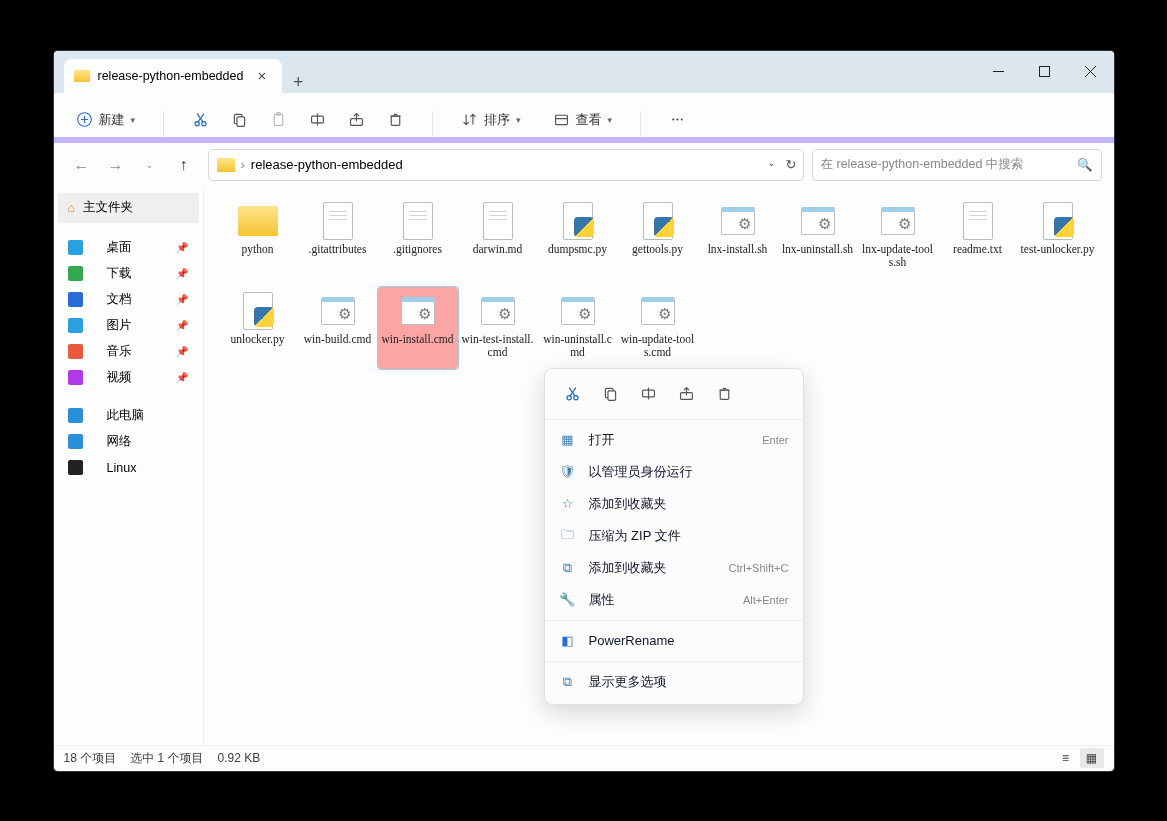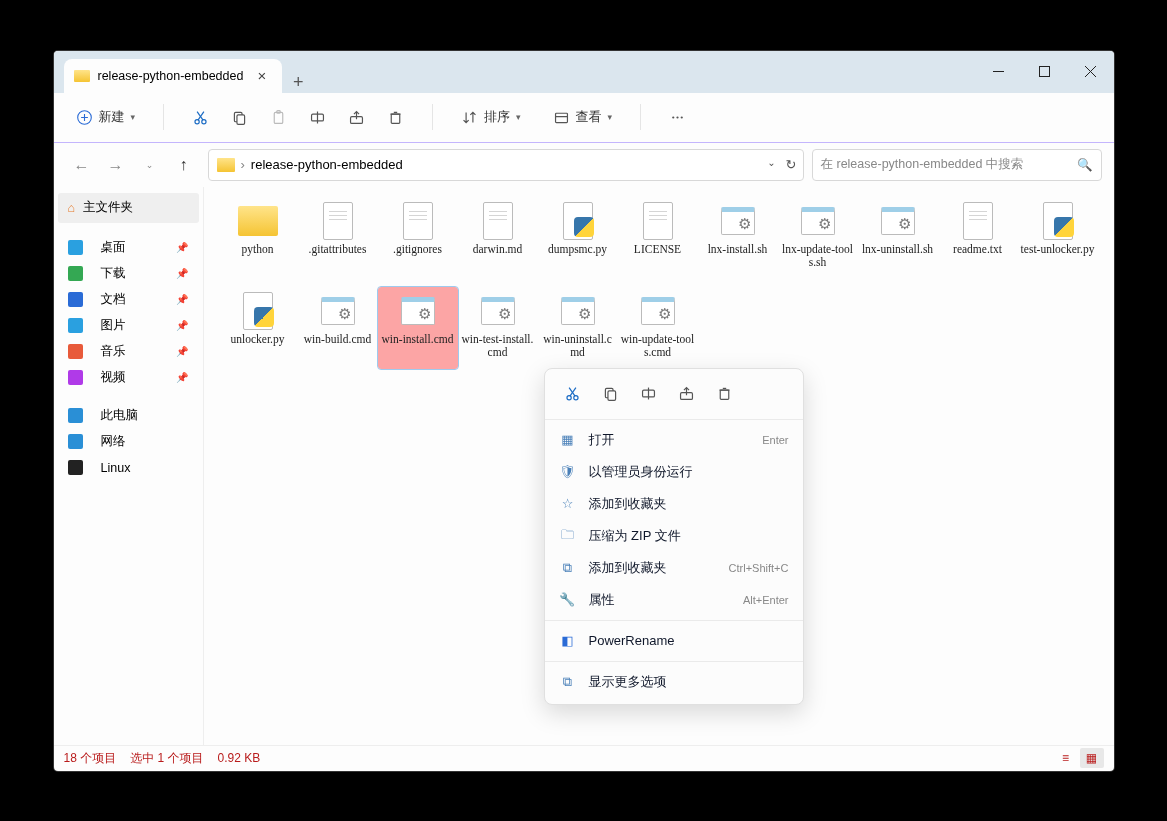--- a/index.html
+++ b/index.html
@@ -10,21 +10,21 @@
 .titlebar { display: flex; align-items: flex-end; height: 42px; background: #dbe6ee; }
 .tab { display: flex; align-items: center; background: #fdfdfd; border-radius: 8px 8px 0 0; height: 34px; padding: 0 10px 0 10px; margin-left: 10px; font-size: 12.5px; gap: 8px; }
 .tab .folder-ic { width: 16px; height: 12px; background: linear-gradient(#ffe48a,#f5c433); border-radius: 1px; }
 .tab-x { padding: 0 6px; color: #444; font-size: 15px; }
 .newtab { width: 32px; text-align: center; color: #555; font-size: 18px; }
 .win-ctrls { margin-left: auto; display: flex; }
 .win-btn { width: 46px; height: 42px; display: flex; align-items: center; justify-content: center; color: #222; }
 .win-btn svg { width: 11px; height: 11px; }
 
 
-.toolbar { display: flex; align-items: center; height: 50px; padding: 0 12px; border-bottom: 1px solid #c4b5fd; gap: 12px; }
+.toolbar { display: flex; align-items: flex-end; height: 50px; padding: 0 12px; border-bottom: 6px solid #c4b5fd; gap: 12px; }
 .tool-group { display: flex; align-items: center; gap: 2px; }
 .tbtn { display: flex; align-items: center; gap: 6px; height: 34px; padding: 0 10px; border-radius: 4px; font-size: 13px; color: #333; }
 .tbtn .chev { font-size: 9px; color: #666; }
 .tbtn svg { width: 17px; height: 17px; }
 .divider { width: 1px; height: 26px; background: #e5e5e5; margin: 0 6px; }
 
 
 .navrow { display: flex; align-items: center; height: 44px; padding: 0 12px; gap: 8px; }
 .nav-arrows { display: flex; gap: 2px; }
 .nav-btn { width: 32px; height: 32px; display: flex; align-items: center; justify-content: center; color: #888; border-radius: 4px; }
@@ -33,21 +33,21 @@
 .addr .folder-ic { width: 18px; height: 14px; background: linear-gradient(#ffe48a,#f5c433); border-radius: 1px; }
 .addr-ctrls { margin-left: auto; display: flex; gap: 10px; color: #555; }
 .search { width: 290px; height: 32px; border: 1px solid #d8d8d8; border-radius: 4px; display: flex; align-items: center; padding: 0 8px; font-size: 12.5px; color: #888; justify-content: space-between; background: #fff; }
 
 
 .body { flex: 1; display: flex; min-height: 0; }
 .sidebar { width: 150px; border-right: 1px solid #eee; padding: 6px 4px; display: flex; flex-direction: column; gap: 1px; }
 .side-hdr { font-size: 12.5px; height: 30px; display: flex; align-items: center; padding: 0 10px; background: #efefef; border-radius: 3px; gap: 8px; }
 .side-sep { height: 10px; }
 .side-item { font-size: 12.5px; height: 26px; display: flex; align-items: center; padding: 0 10px; gap: 8px; border-radius: 3px; justify-content: space-between; }
-.side-item .lbl { display: flex; align-items: center; gap: 18px; }
+.side-item .lbl { display: flex; align-items: center; gap: 24px; }
 .pin { font-size: 10px; color: #888; }
 .sq-ic { width: 15px; height: 15px; border-radius: 2px; display: inline-block; }
 
 .content { flex: 1; padding: 10px 14px; overflow: auto; position: relative; }
 .grid { display: grid; grid-template-columns: repeat(10, 80px); gap: 8px 2px; }
 .file { width: 80px; height: 82px; display: flex; flex-direction: column; align-items: center; justify-content: flex-start; font-size: 11.5px; text-align: center; padding: 4px 2px; border-radius: 3px; gap: 2px; }
 .file.selected { background: #fca5a5; outline: 1px solid #9ecaee; }
 .file .icon { width: 44px; height: 40px; display: flex; align-items: center; justify-content: center; }
 .file .name { line-height: 1.2; word-break: break-all; color: #222; font-family: Liberation Serif, serif; }
 
@@ -66,21 +66,21 @@
 .ctx-ibtn { width: 36px; height: 30px; display: flex; align-items: center; justify-content: center; border-radius: 4px; color: #1a6bc4; }
 .ctx-ibtn.gray { color: #555; }
 .ctx-ibtn svg { width: 17px; height: 17px; }
 .ctx-sep { height: 1px; background: #eaeaea; margin: 4px 0; }
 .ctx-item { display: flex; align-items: center; height: 32px; padding: 0 14px; gap: 12px; justify-content: flex-start; }
 .ctx-item .ic { width: 18px; display: flex; align-items: center; justify-content: center; color: #4a80b8; }
 .ctx-item .txt { flex: 1; color: #0f172a; }
 .ctx-item .hint { font-size: 11px; color: #888; }
 
 
-.status { height: 26px; border-top: 1px solid #eee; display: flex; align-items: center; font-size: 12px; padding: 0 10px; gap: 14px; color: #b91c1c; }
+.status { height: 26px; border-top: 1px solid #eee; display: flex; align-items: center; font-size: 12px; padding: 0 10px; gap: 14px; color: #404040; }
 .status .right { margin-left: auto; display: flex; gap: 2px; }
 .view-btn { width: 24px; height: 20px; display:flex; align-items:center; justify-content:center; border-radius:2px; }
 .view-btn.active { background: #e8e8e8; }
 </style>
 </head>
 <body>
 
 <div class="window">
 
   <div class="titlebar">
@@ -311,41 +311,41 @@
             <div class="name">darwin.md</div>
           </div>
           <div class="file">
             <div class="icon">
               <div class="ic-py"></div>
             </div>
             <div class="name">dumpsmc.py</div>
           </div>
           <div class="file">
             <div class="icon">
-              <div class="ic-doc"></div>
-            </div>
-            <div class="name">LICENSE</div>
+              <div class="ic-py"></div>
+            </div>
+            <div class="name">gettools.py</div>
           </div>
           <div class="file">
             <div class="icon">
               <div class="ic-bat"></div>
             </div>
             <div class="name">lnx-install.sh</div>
           </div>
           <div class="file">
             <div class="icon">
               <div class="ic-bat"></div>
             </div>
+            <div class="name">lnx-uninstall.sh</div>
+          </div>
+          <div class="file">
+            <div class="icon">
+              <div class="ic-bat"></div>
+            </div>
             <div class="name">lnx-update-tools.sh</div>
-          </div>
-          <div class="file">
-            <div class="icon">
-              <div class="ic-bat"></div>
-            </div>
-            <div class="name">lnx-uninstall.sh</div>
           </div>
           <div class="file">
             <div class="icon">
               <div class="ic-doc"></div>
             </div>
             <div class="name">readme.txt</div>
           </div>
           <div class="file">
             <div class="icon">
               <div class="ic-py"></div>

